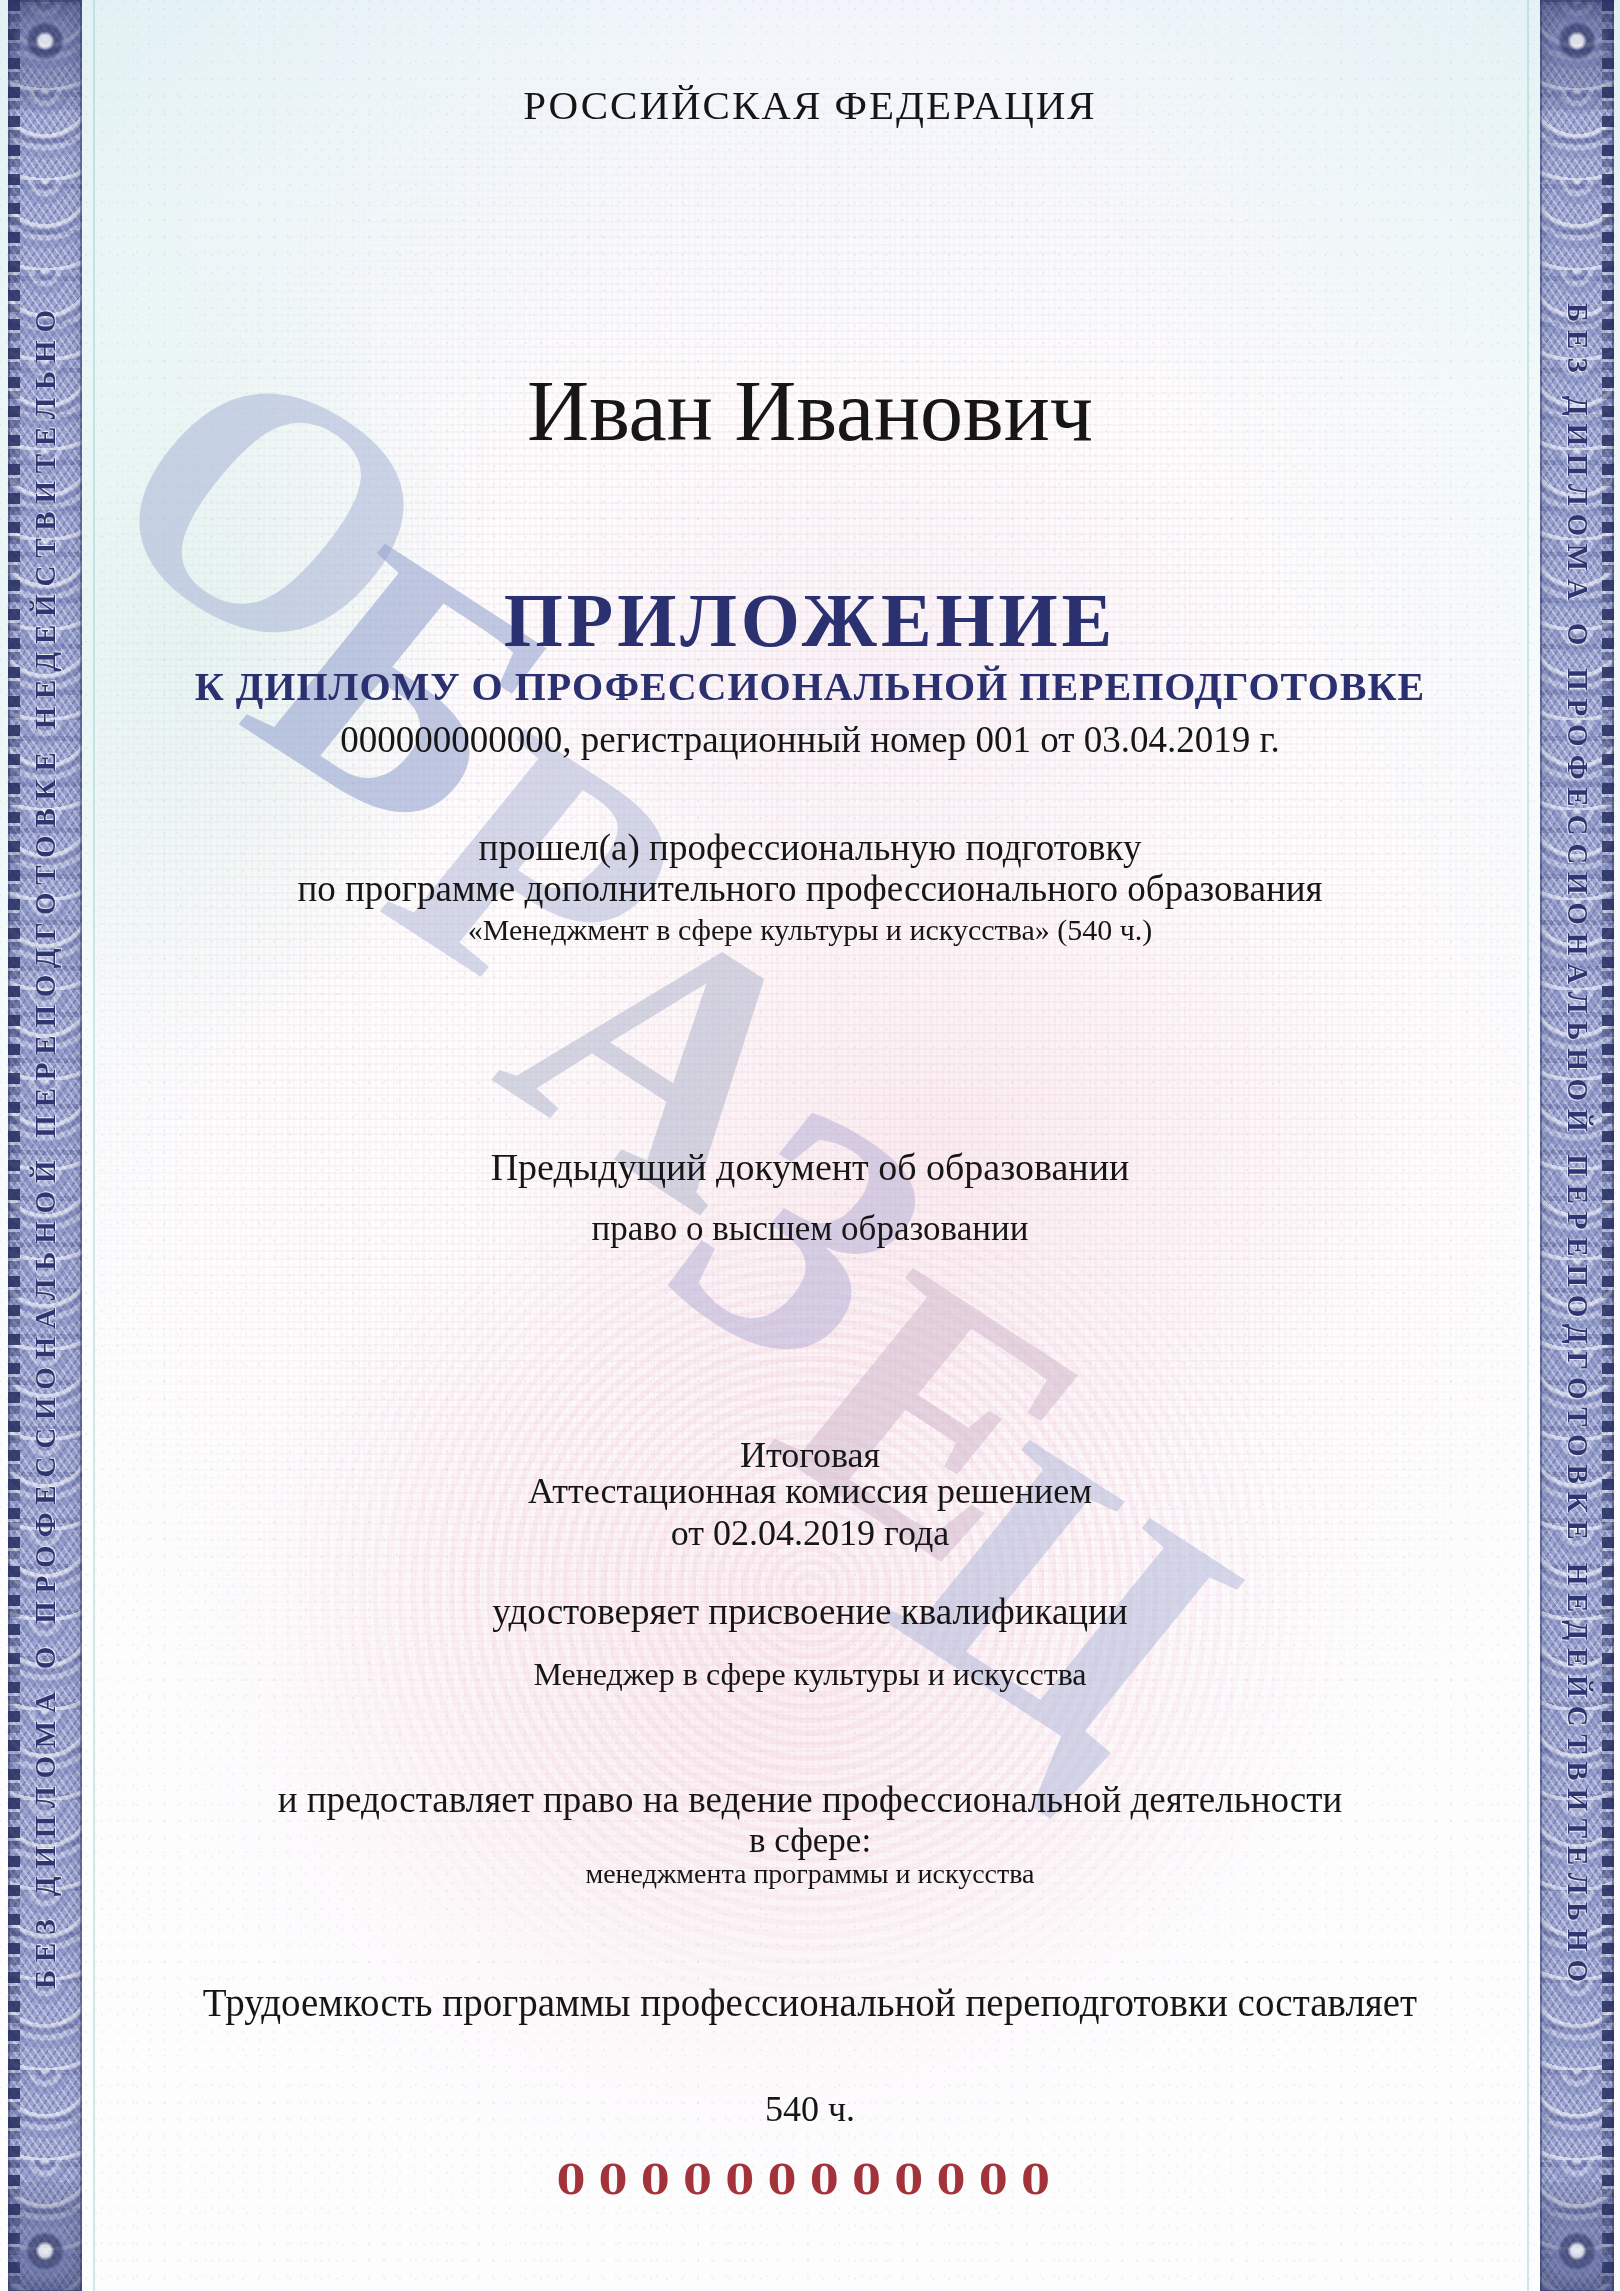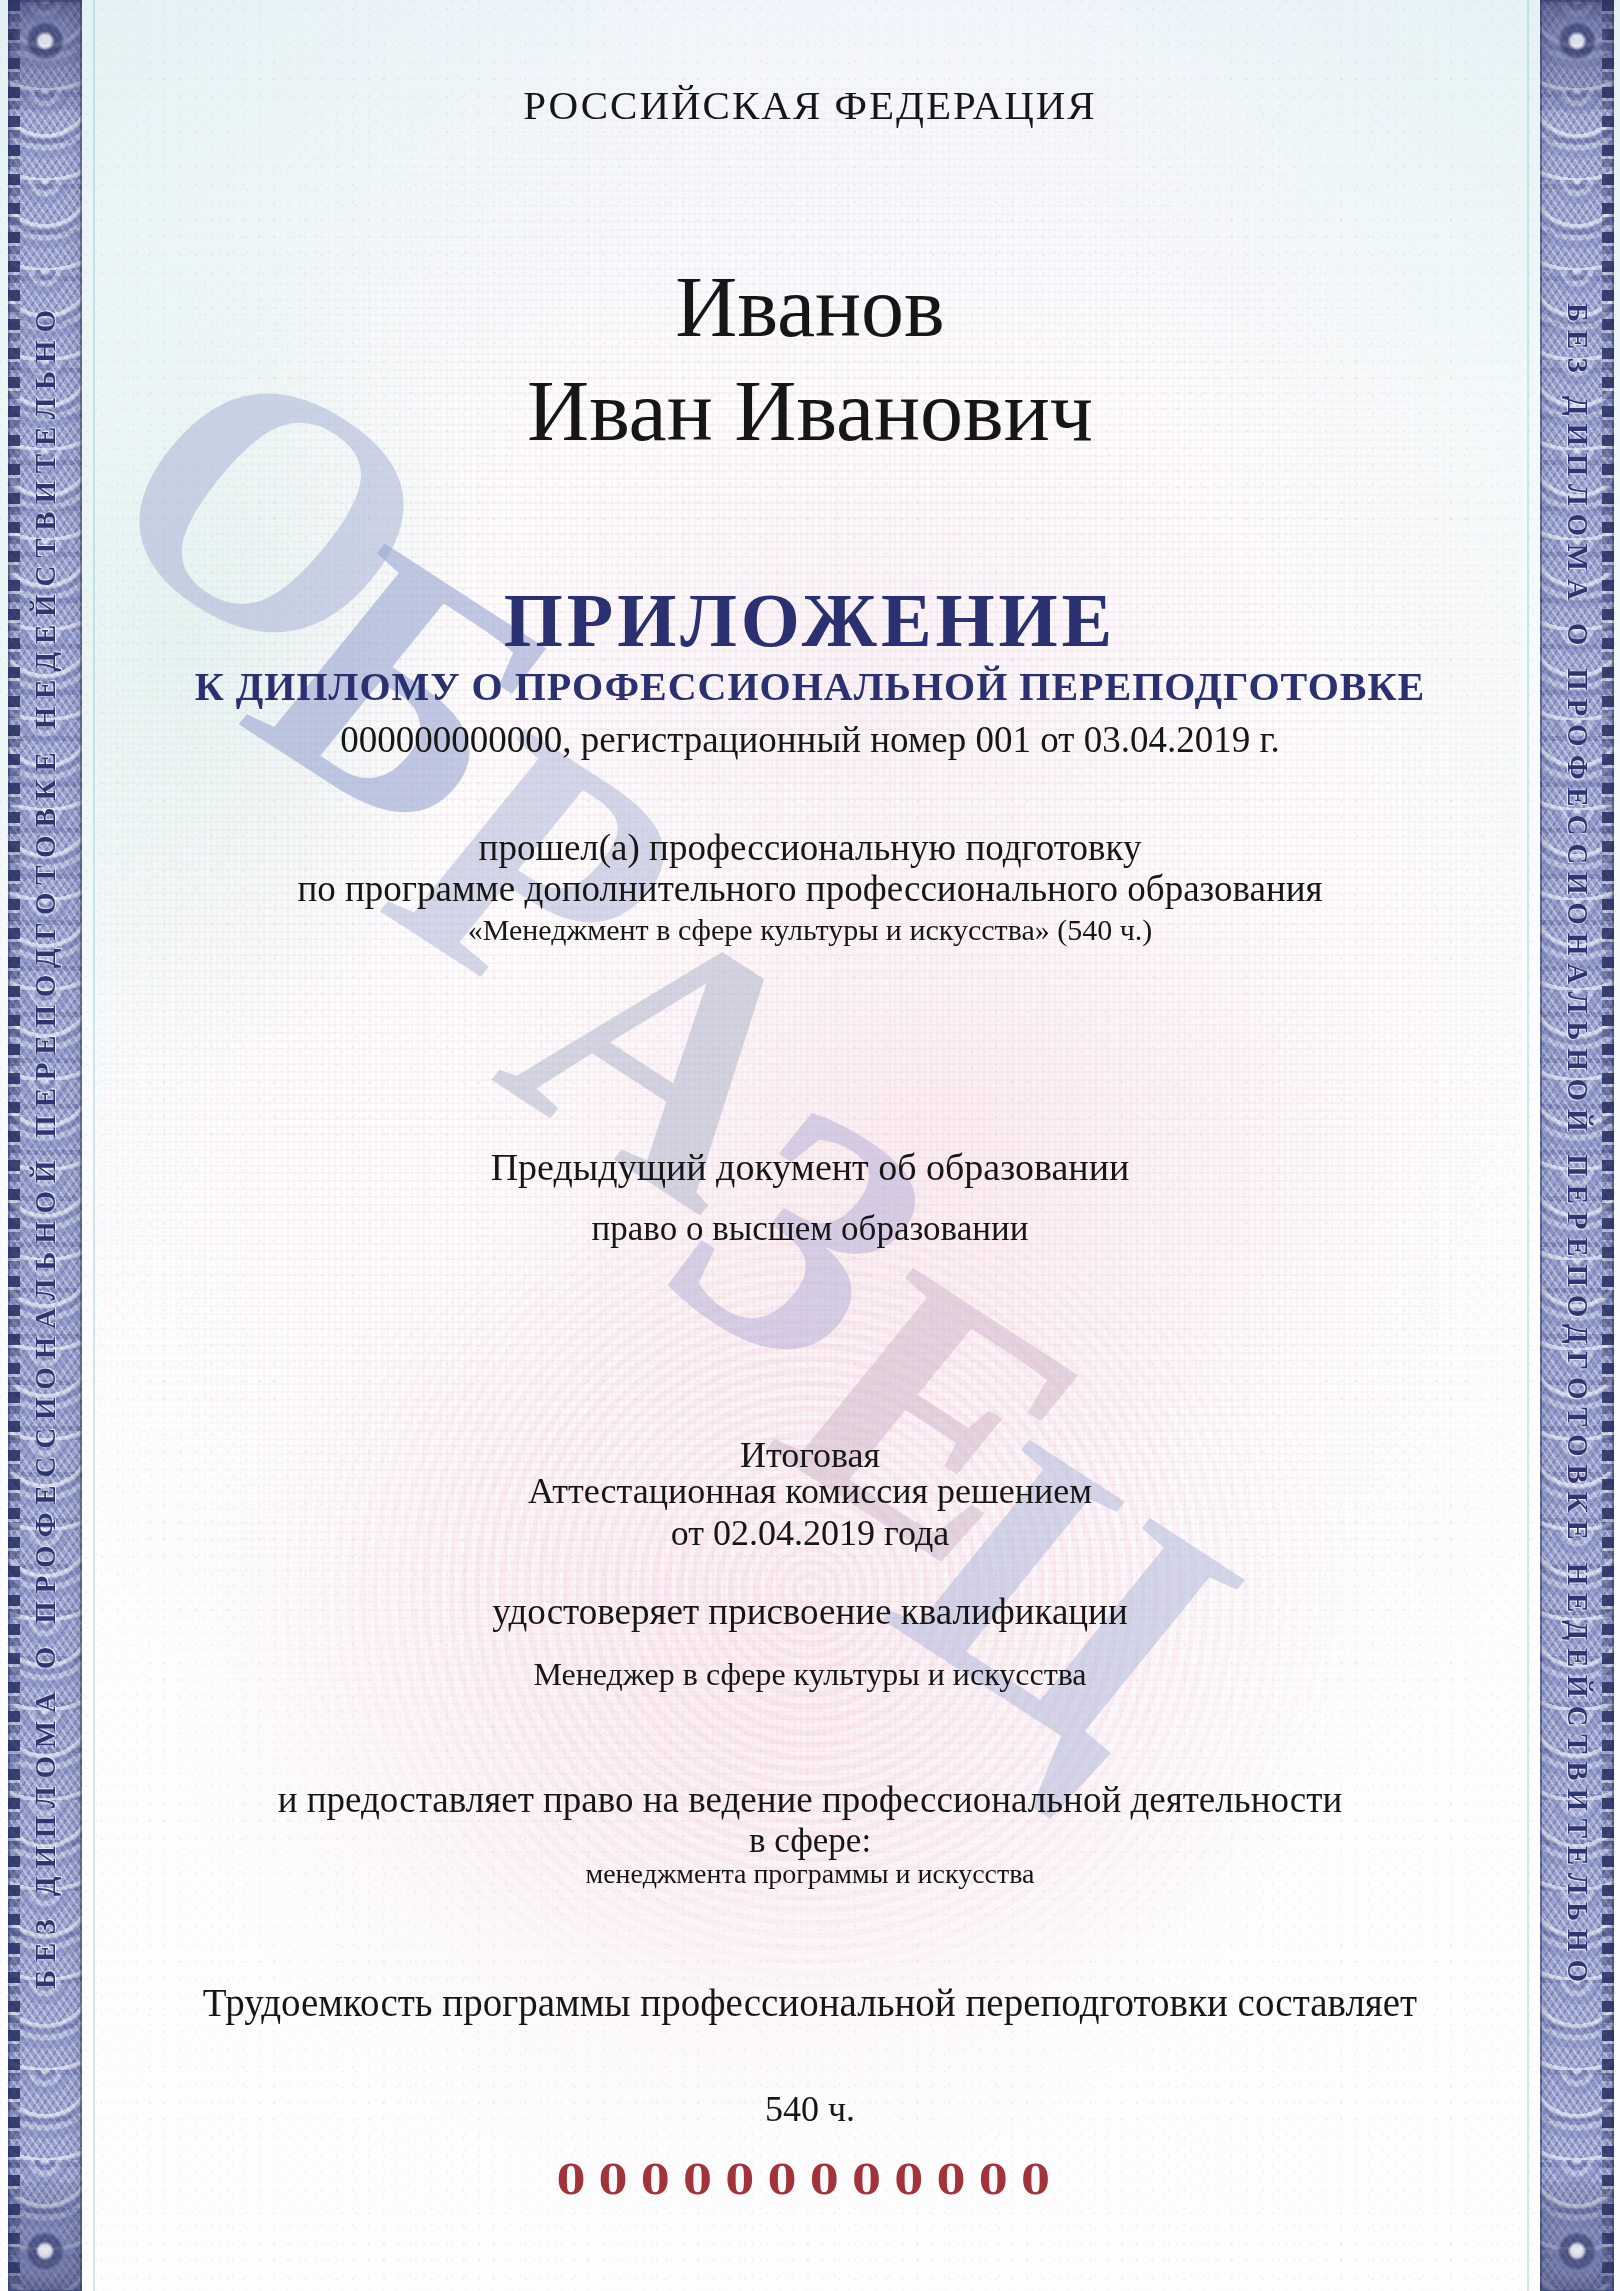--- a/index.html
+++ b/index.html
@@ -143,21 +143,20 @@
 
   <div class="border-strip right">
     <div class="edge-diamonds"></div>
     <div class="cap top"></div>
     <div class="cap bottom"></div>
     <div class="vtext">БЕЗ ДИПЛОМА О ПРОФЕССИОНАЛЬНОЙ ПЕРЕПОДГОТОВКЕ НЕДЕЙСТВИТЕЛЬНО</div>
   </div>
 
   <div class="content">
     <div class="line t-country">РОССИЙСКАЯ ФЕДЕРАЦИЯ</div>
-    <div class="line t-name1">Иванов</div>
     <div class="line t-name2">Иван Иванович</div>
     <div class="line t-title">ПРИЛОЖЕНИЕ</div>
     <div class="line t-subtitle">К ДИПЛОМУ О ПРОФЕССИОНАЛЬНОЙ ПЕРЕПОДГОТОВКЕ</div>
     <div class="line t-number">000000000000, регистрационный номер 001 от 03.04.2019 г.</div>
     <div class="line t-train1">прошел(а) профессиональную подготовку</div>
     <div class="line t-train2">по программе дополнительного профессионального образования</div>
     <div class="line t-program">«Менеджмент в сфере культуры и искусства» (540 ч.)</div>
     <div class="line t-prevdoc">Предыдущий документ об образовании</div>
     <div class="line t-prevval">право о высшем образовании</div>
     <div class="line t-comm1">Итоговая</div>

